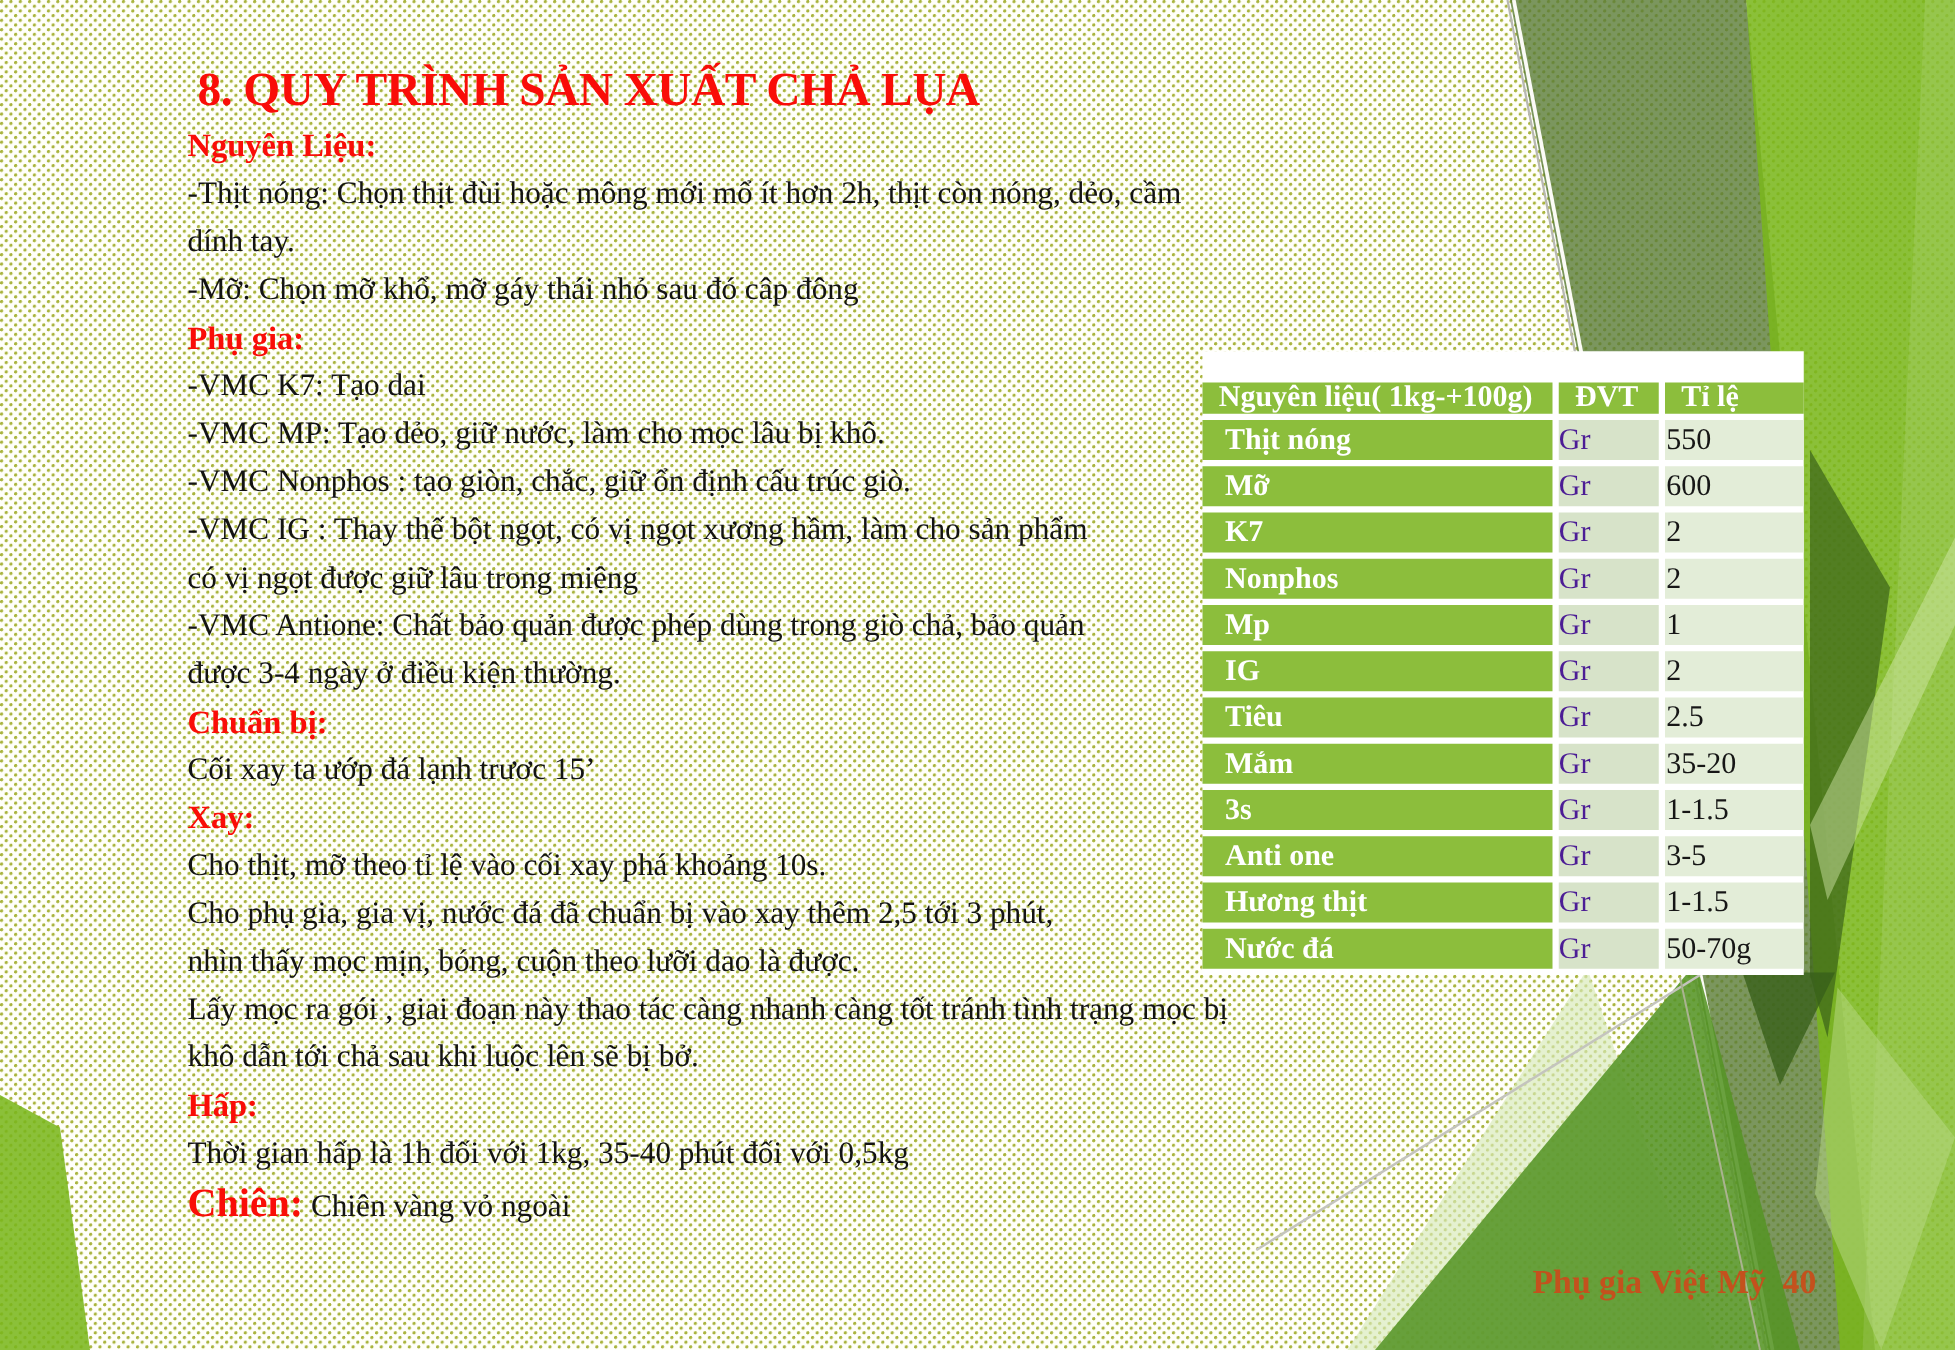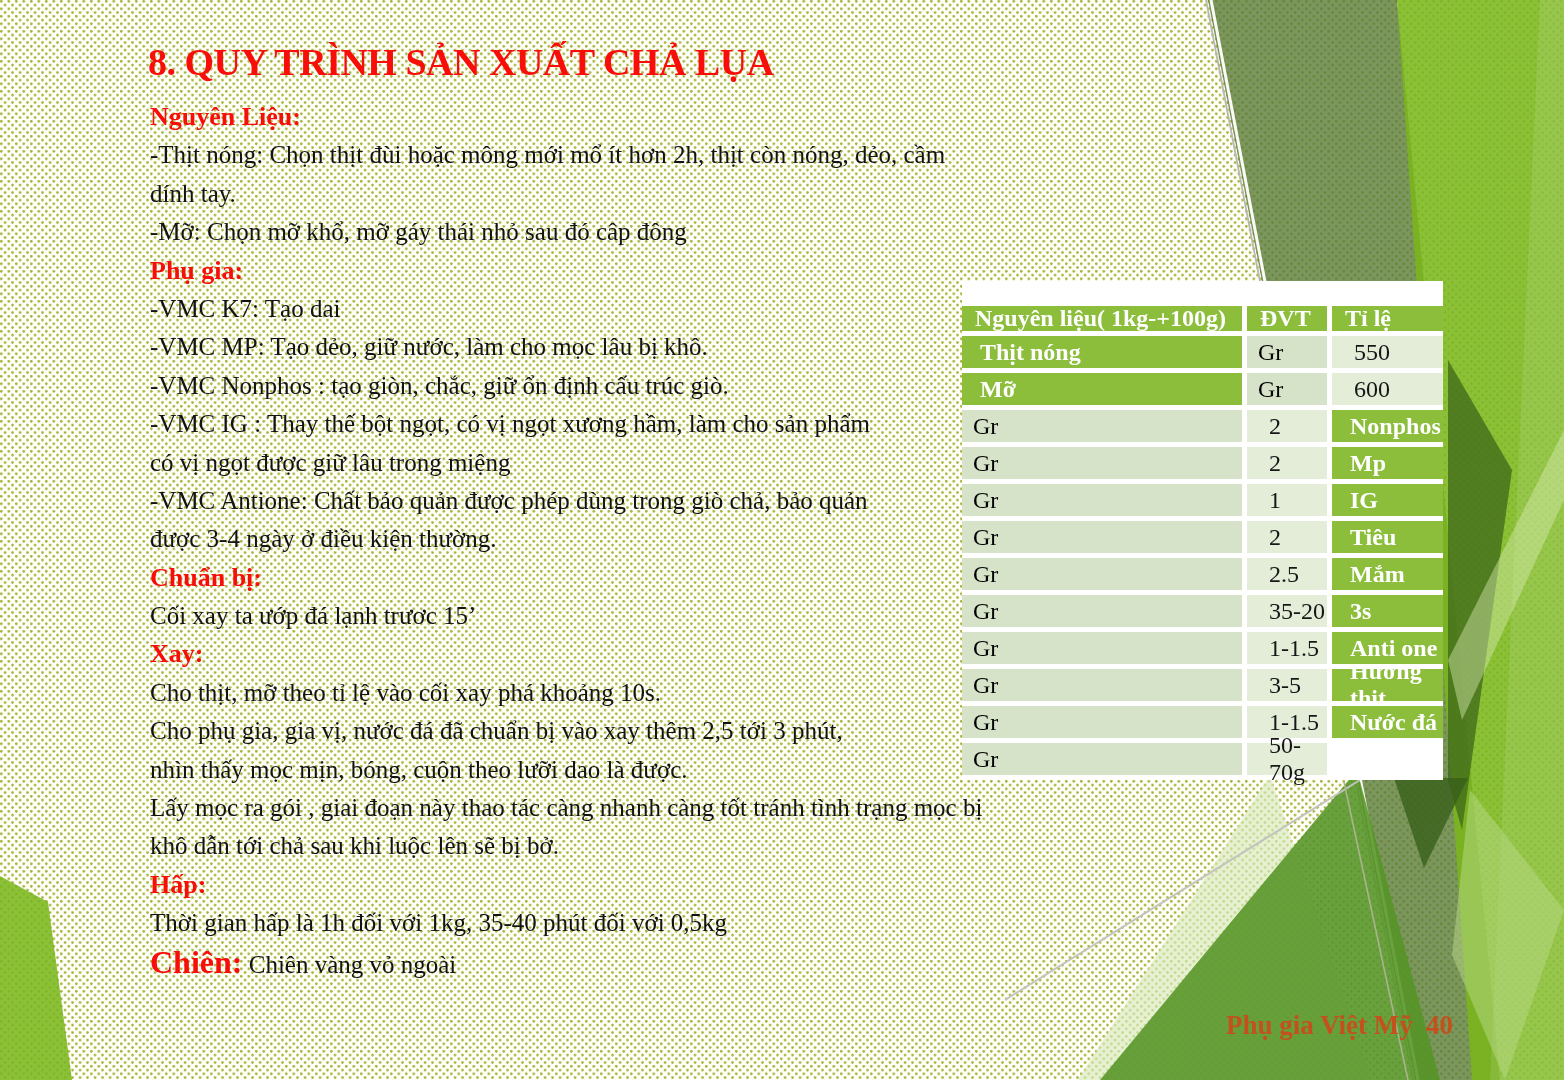--- a/index.html
+++ b/index.html
@@ -12,21 +12,21 @@
       radial-gradient(circle at 1.3px 1.3px, #a9b43e 1.1px, transparent 1.5px),
       radial-gradient(circle at 1.3px 1.3px, #a9b43e 1.1px, transparent 1.5px);
     background-size:7.5px 7.5px;
     background-position:0 0, 3.75px 3.75px;
     font-family:"Liberation Serif","DejaVu Serif",serif;
   }
   .bg-svg{position:absolute;left:0;top:0;z-index:1;}
   .title{
     position:absolute;left:148px;top:40px;z-index:3;
     font-size:38px;font-weight:bold;color:#f90d08;
-    letter-spacing:-0.5px;white-space:nowrap;margin:0;
+    letter-spacing:-0.5px;white-space:nowrap;margin:10px;
   }
   .content{position:absolute;left:150px;top:98px;z-index:3;}
   .content .ln{
     height:38.4px;line-height:38.4px;white-space:nowrap;
     font-size:25px;color:#131313;
   }
   .content .h{color:#f90d08;font-weight:bold;font-size:26px;}
   .content .h-inline{color:#f90d08;font-weight:bold;font-size:32px;}
   .ing-table{
     position:absolute;left:962px;top:281px;z-index:4;
@@ -34,22 +34,22 @@
     grid-template-columns:280px 80px 111px;
     grid-auto-rows:32px;
     grid-template-rows:50px;
     gap:5px;
     background:#ffffff;
     padding:0 0 5px 0;
   }
   .ing-table .cell{display:flex;align-items:center;font-size:24px;}
   .ing-table .hd{background:#8cbe3c;color:#ffffff;font-weight:bold;padding-left:13px;margin-top:25px;}
   .ing-table .nm{background:#8cbe3c;color:#ffffff;font-weight:bold;padding-left:18px;}
-  .ing-table .un{background:#d7e3c9;color:#000000;padding-left:11px;}
-  .ing-table .vl{background:#e3edd8;color:#161616;padding-left:22px;}
+  .ing-table .un{background:#d7e3c9;color:#4c1d95;}
+  .ing-table .vl{background:#e3edd8;color:#161616;padding-left:1px;}
   .footer{
     position:absolute;left:1226px;top:1010px;z-index:5;
     font-size:27px;font-weight:bold;color:#c4511d;white-space:nowrap;
   }
   .footer .page{position:absolute;left:200px;top:0;}
 </style>
 </head>
 <body>
 
 <div class="slide">
@@ -110,20 +110,21 @@
     <div class="cell hd">Tỉ lệ</div>
 
     <div class="cell nm">Thịt nóng</div>
     <div class="cell un">Gr</div>
     <div class="cell vl">550</div>
 
     <div class="cell nm">Mỡ</div>
     <div class="cell un">Gr</div>
     <div class="cell vl">600</div>
 
+    <div class="cell nm">K7</div>
     <div class="cell un">Gr</div>
     <div class="cell vl">2</div>
 
     <div class="cell nm">Nonphos</div>
     <div class="cell un">Gr</div>
     <div class="cell vl">2</div>
 
     <div class="cell nm">Mp</div>
     <div class="cell un">Gr</div>
     <div class="cell vl">1</div>

